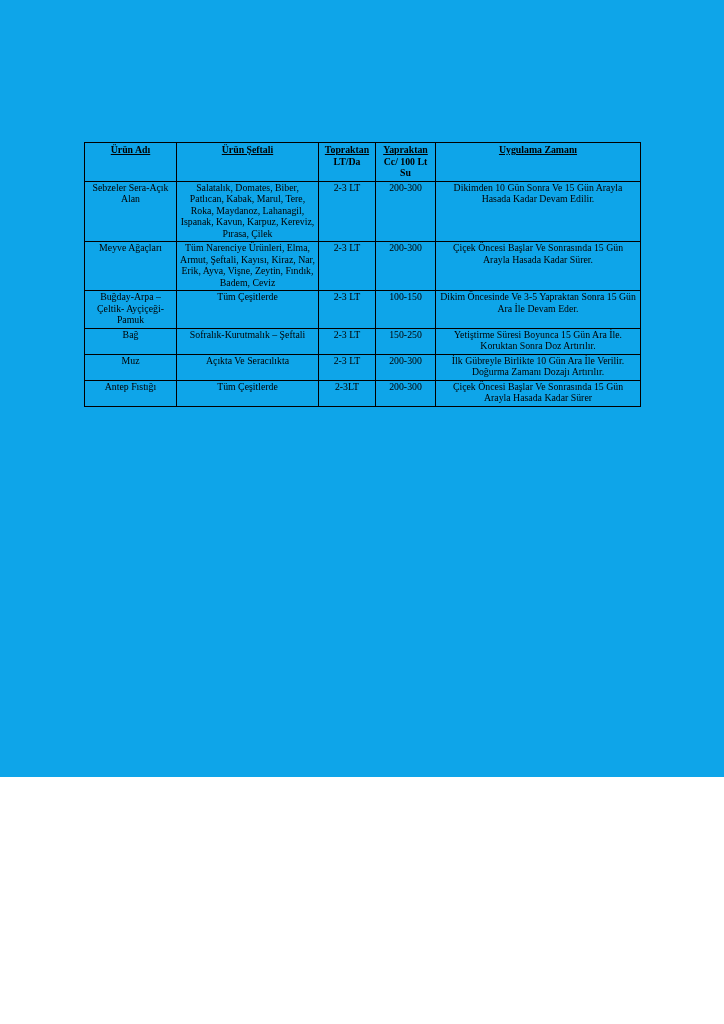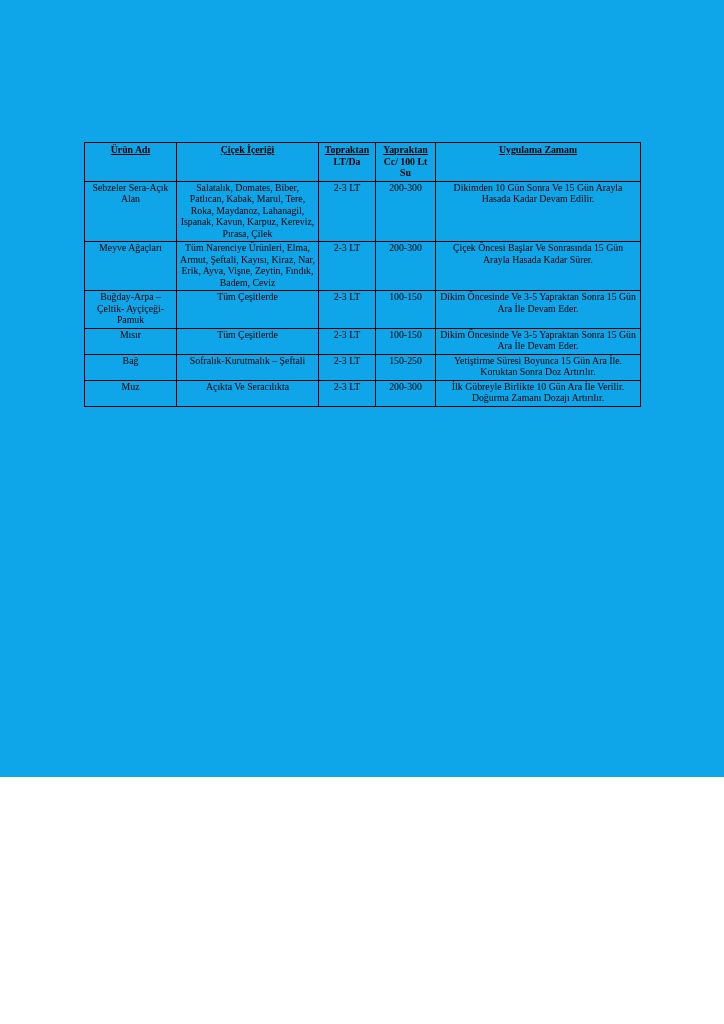--- a/index.html
+++ b/index.html
@@ -47,21 +47,21 @@
     <colgroup>
       <col style="width:92px">
       <col style="width:142px">
       <col style="width:57px">
       <col style="width:60px">
       <col style="width:205px">
     </colgroup>
     <thead>
       <tr id="header-row">
           <th><span class="h-main">Ürün Adı</span></th>
-          <th><span class="h-main">Çiçek İçeriği</span></th>
+          <th><span class="h-main">Ürün Şeftali</span></th>
           <th><span class="h-main">Topraktan</span><div class="h-sub">LT/Da</div></th>
           <th><span class="h-main">Yapraktan</span><div class="h-sub">Cc/ 100 Lt
 Su</div></th>
           <th><span class="h-main">Uygulama Zamanı</span></th>
         </tr>
     </thead>
     <tbody id="table-body">
         <tr>
           <td>Sebzeler Sera-Açık Alan</td>
           <td>Salatalık, Domates, Biber, Patlıcan, Kabak, Marul, Tere, Roka, Maydanoz, Lahanagil, Ispanak, Kavun, Karpuz, Kereviz, Pırasa, Çilek</td>
@@ -77,35 +77,35 @@
           <td>Çiçek Öncesi Başlar Ve Sonrasında 15 Gün Arayla Hasada Kadar Sürer.</td>
         </tr>
         <tr>
           <td>Buğday-Arpa – Çeltik- Ayçiçeği- Pamuk</td>
           <td>Tüm Çeşitlerde</td>
           <td>2-3 LT</td>
           <td>100-150</td>
           <td>Dikim Öncesinde Ve 3-5 Yapraktan Sonra 15 Gün Ara İle Devam Eder.</td>
         </tr>
         <tr>
-          <td>Mısır</td>
-          <td>Tüm Çeşitlerde</td>
-          <td>2-3 LT</td>
-          <td>100-150</td>
-          <td>Dikim Öncesinde Ve 3-5 Yapraktan Sonra 15 Gün Ara İle Devam Eder.</td>
-        </tr>
-        <tr>
           <td>Bağ</td>
           <td>Sofralık-Kurutmalık – Şeftali</td>
           <td>2-3 LT</td>
           <td>150-250</td>
           <td>Yetiştirme Süresi Boyunca 15 Gün Ara İle. Koruktan Sonra Doz Artırılır.</td>
         </tr>
         <tr>
           <td>Muz</td>
           <td>Açıkta Ve Seracılıkta</td>
           <td>2-3 LT</td>
           <td>200-300</td>
           <td>İlk Gübreyle Birlikte 10 Gün Ara İle Verilir. Doğurma Zamanı Dozajı Artırılır.</td>
         </tr>
+        <tr>
+          <td>Antep Fıstığı</td>
+          <td>Tüm Çeşitlerde</td>
+          <td>2-3LT</td>
+          <td>200-300</td>
+          <td>Çiçek Öncesi Başlar Ve Sonrasında 15 Gün Arayla Hasada Kadar Sürer</td>
+        </tr>
       </tbody>
   </table>
 </div>
 
 </body></html>

